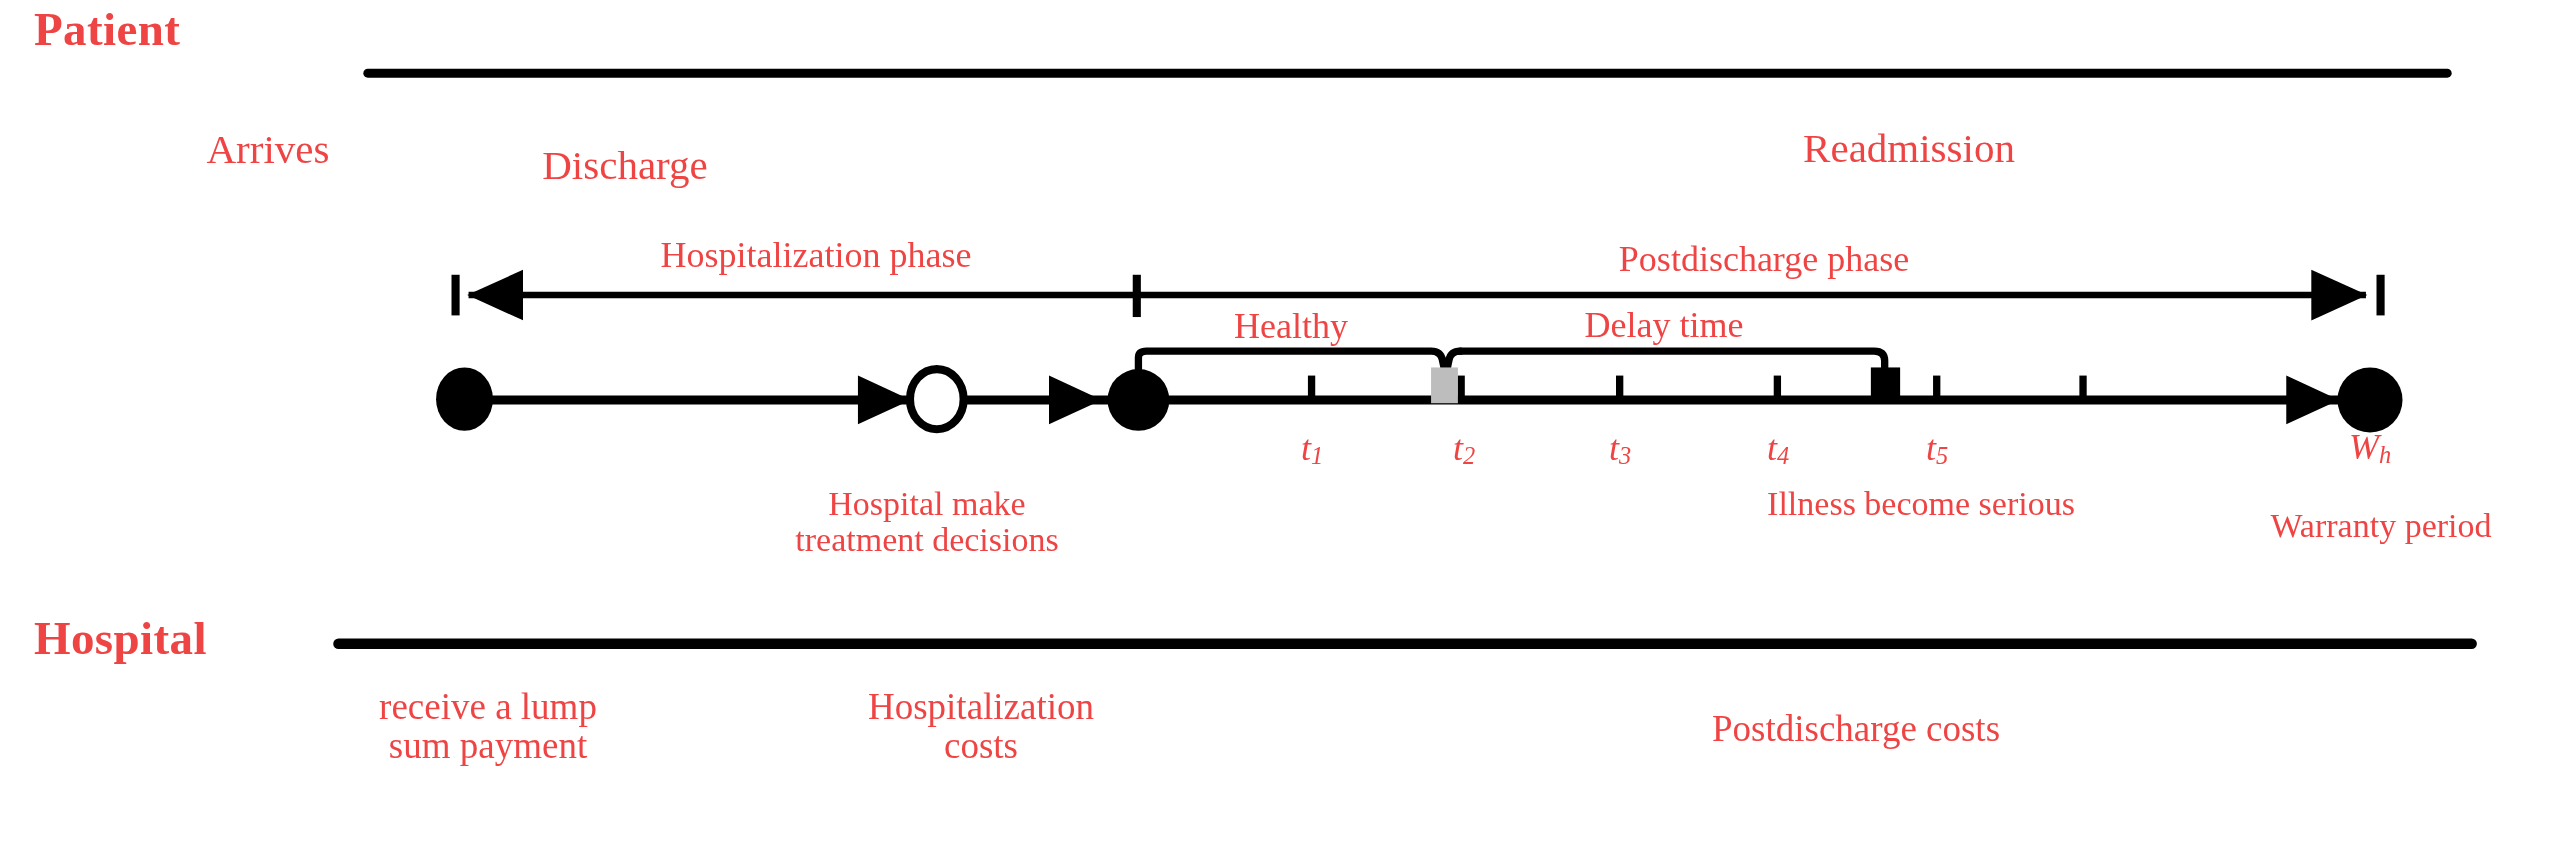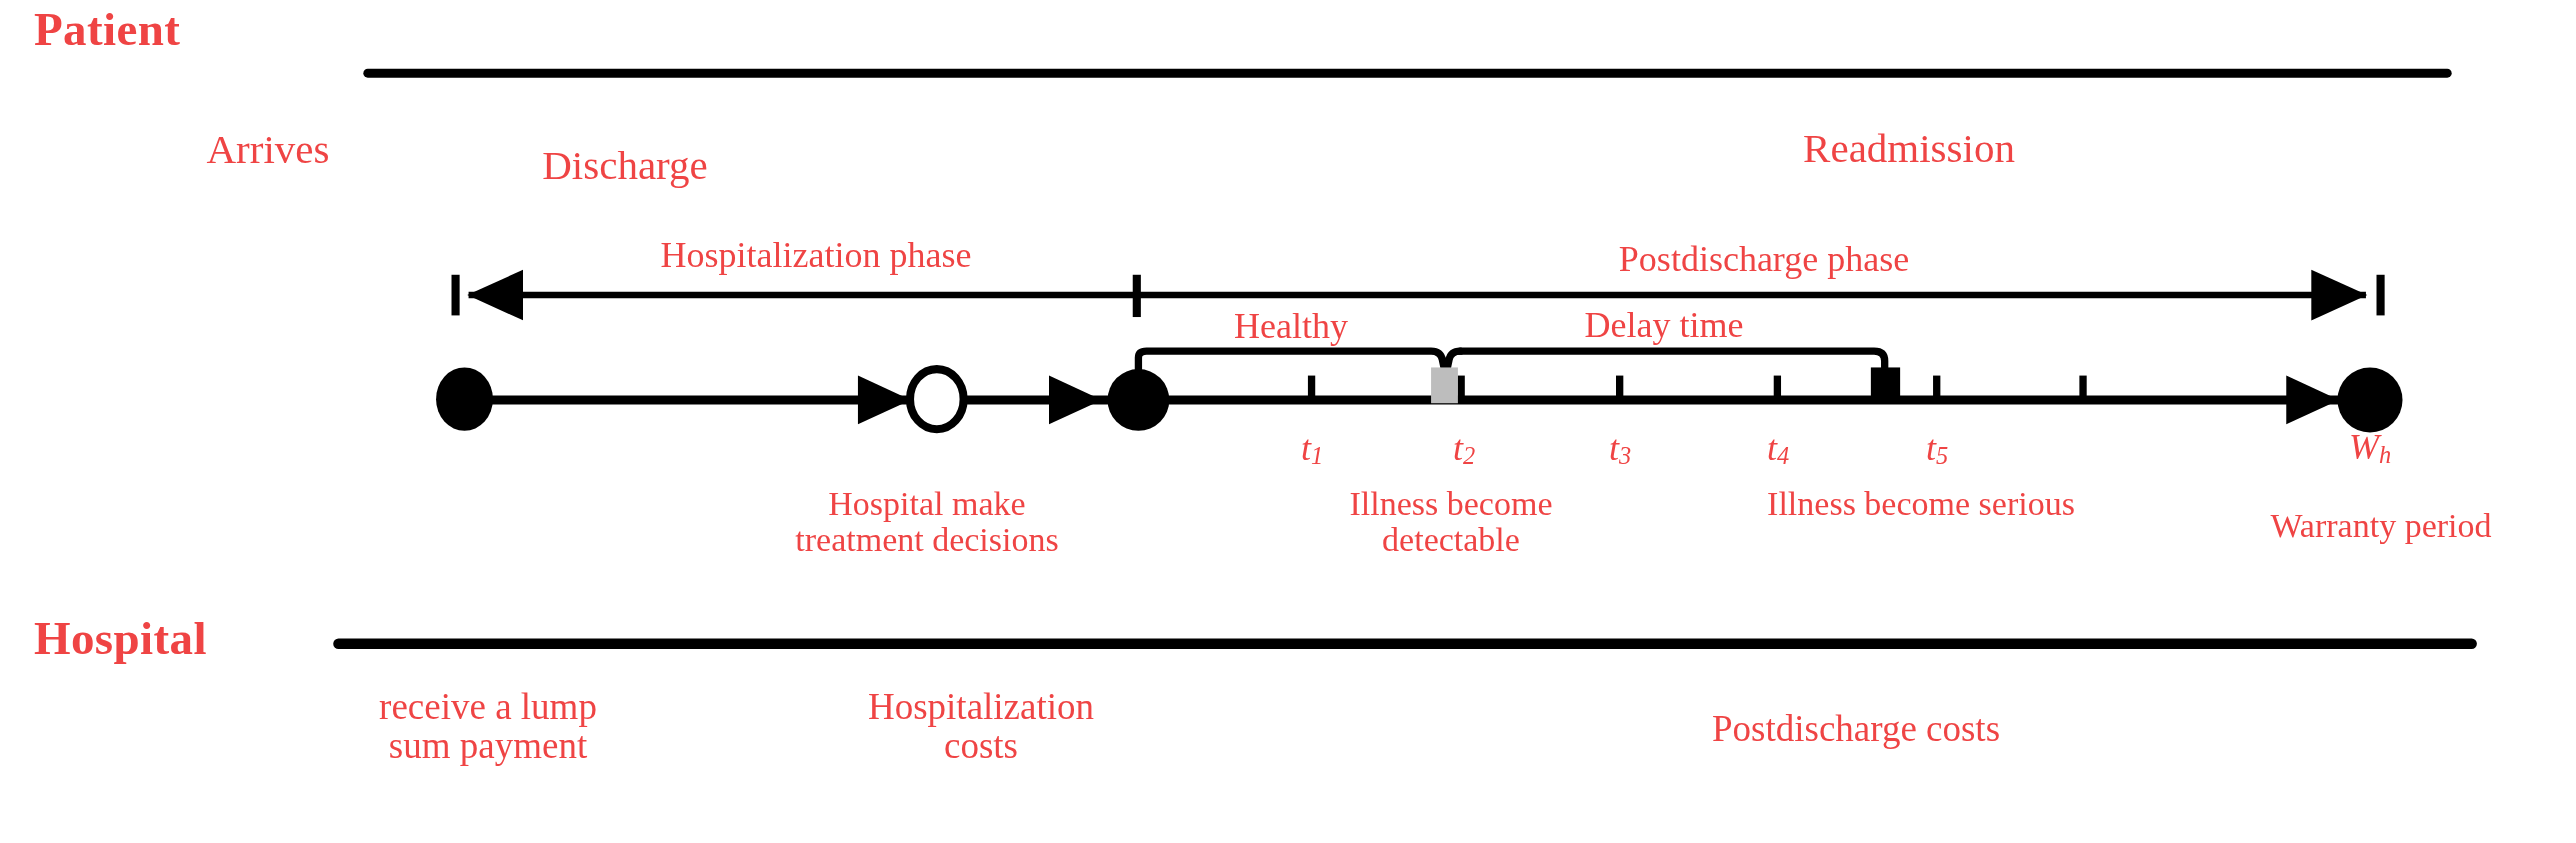--- a/index.html
+++ b/index.html
@@ -101,24 +101,20 @@
 
   <div class="lbl tick-l ctr" style="left:2370px; top:428px;">
     <span>W</span><sub>h</sub>
   </div>
 
   <div class="lbl note ctr" style="left:927px; top:486px;">
     <div>Hospital make</div>
     <div>treatment decisions</div>
   </div>
 
-  <div class="lbl note ctr" style="left:1451px; top:486px;">
-    <div>Illness become</div>
-    <div>detectable</div>
-  </div>
 
   <div class="lbl note ctr" style="left:1921px; top:486px;">
     <div>Illness become serious</div>
   </div>
 
   <div class="lbl note ctr" style="left:2381px; top:508px;">
     <div>Warranty period</div>
   </div>
 
   <div class="lbl cost ctr" style="left:488px; top:687px;">

